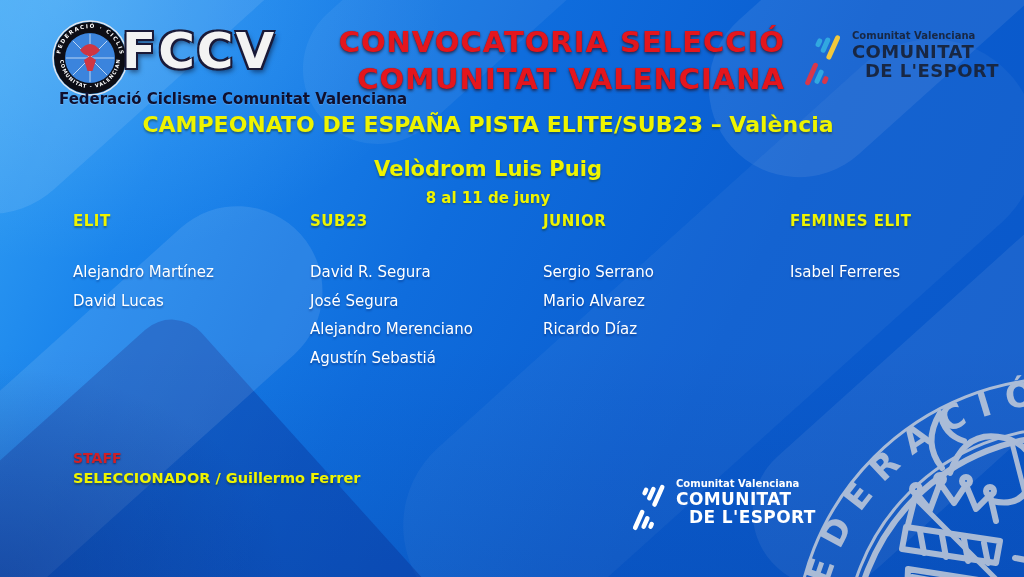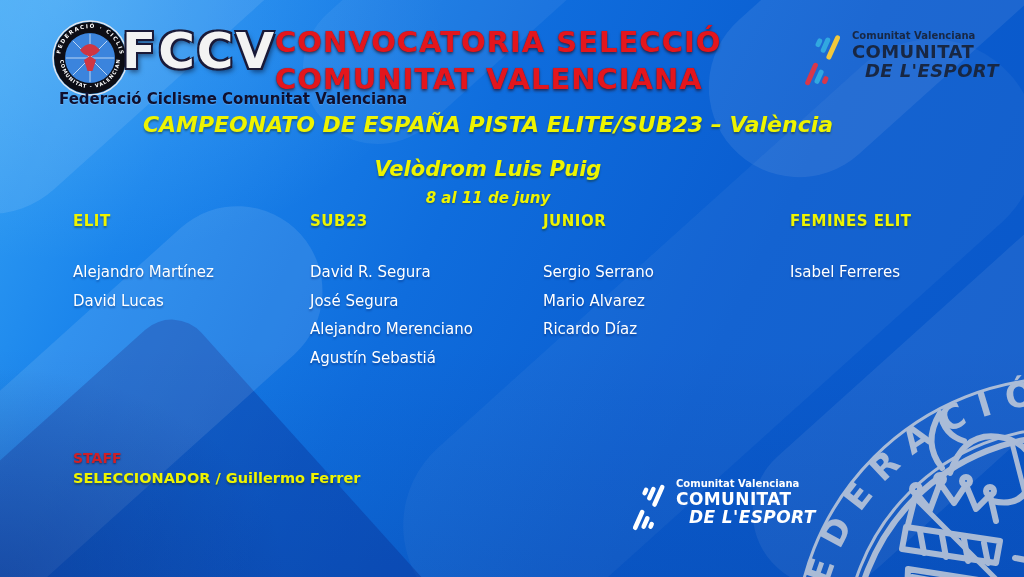--- a/index.html
+++ b/index.html
@@ -25,37 +25,37 @@
   
   .fccv{position:absolute;left:50px;top:14px;width:232px;}
   .fccv-emblem{position:absolute;left:2px;top:6px;}
   .fccv-acronym{position:absolute;left:72px;top:8px;font-size:50px;font-weight:900;color:#f3f3f3;
     letter-spacing:2px;line-height:58px;white-space:nowrap;
     text-shadow:-2px -2px 0 #1a1a38,2px -2px 0 #1a1a38,-2px 2px 0 #1a1a38,2px 2px 0 #1a1a38,3px 4px 5px rgba(0,0,20,.5);}
   .fccv-tagline{position:absolute;left:9px;top:76px;width:232px;text-align:left;font-size:15px;
     font-weight:bold;color:#10102e;white-space:nowrap;text-shadow:0 1px 1px rgba(255,255,255,.18);}
 
   
-  .title{position:absolute;left:275px;top:24px;width:510px;text-align:left;color:#e3161d;
+  .title{position:absolute;left:275px;top:24px;width:510px;text-align:right;color:#e3161d;
     font-size:29px;font-weight:900;line-height:37px;letter-spacing:1px;white-space:nowrap;
     text-shadow:0 2px 3px rgba(40,0,0,.55),0 0 1px rgba(120,0,0,.6);}
 
   
   .esport{position:absolute;display:flex;}
   .esport-tr{left:802px;top:30px;color:#182743;}
   .esport-ft{left:630px;top:478px;color:#ffffff;}
   .esport .etext{margin-left:6px;white-space:nowrap;}
   .esport .esmall{font-size:10px;font-weight:bold;margin-bottom:1px;}
   .esport .ebig{font-size:18px;font-weight:900;line-height:19px;letter-spacing:.4px;}
-  .esport .ebig2{margin-left:13px;font-style:italic;}
+  .esport .ebig2{margin-left:13px;}
   .esport-ft .esmall{font-size:10px;}
   .esport-ft .ebig{font-size:17px;line-height:18px;}
 
   
-  .event{position:absolute;left:0;top:112px;width:976px;text-align:center;color:#eef400;font-style:italic;}
+  .event{position:absolute;left:0;top:112px;width:976px;text-align:center;color:#eef400;}
   .event .e1{font-size:22px;font-weight:900;white-space:nowrap;text-shadow:0 2px 2px rgba(20,40,0,.4);}
   .event .e2{font-size:21px;font-weight:900;margin-top:20px;white-space:nowrap;text-shadow:0 2px 2px rgba(20,40,0,.4);}
   .event .e3{font-size:15px;font-weight:900;margin-top:8px;white-space:nowrap;text-shadow:0 1px 2px rgba(20,40,0,.4);}
 
   
   .col{position:absolute;top:202px;width:230px;}
   .c1{left:73px}.c2{left:310px}.c3{left:543px}.c4{left:790px}
   .col-header{font-size:15px;font-weight:900;color:#eef400;letter-spacing:.5px;white-space:nowrap;
     text-shadow:0 2px 2px rgba(20,40,0,.4);margin-top:10px;}
   .riders{position:absolute;top:56px;left:0;}

